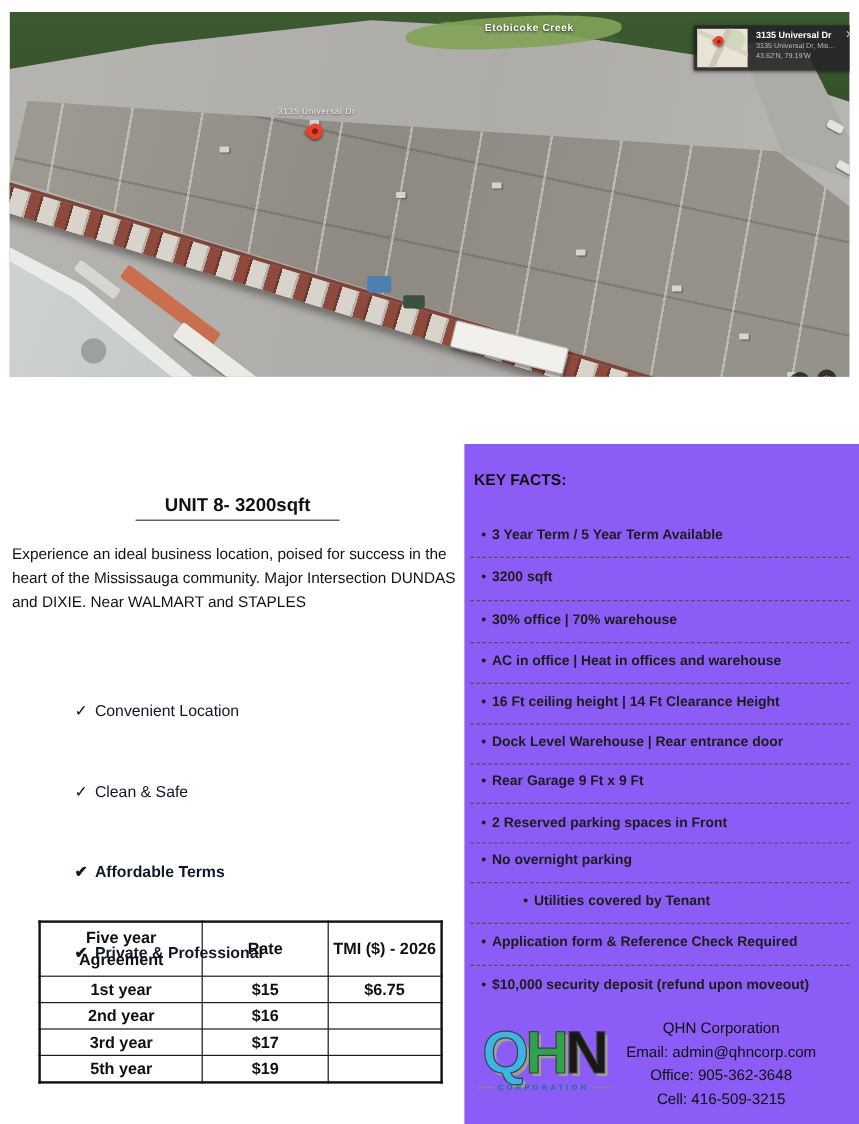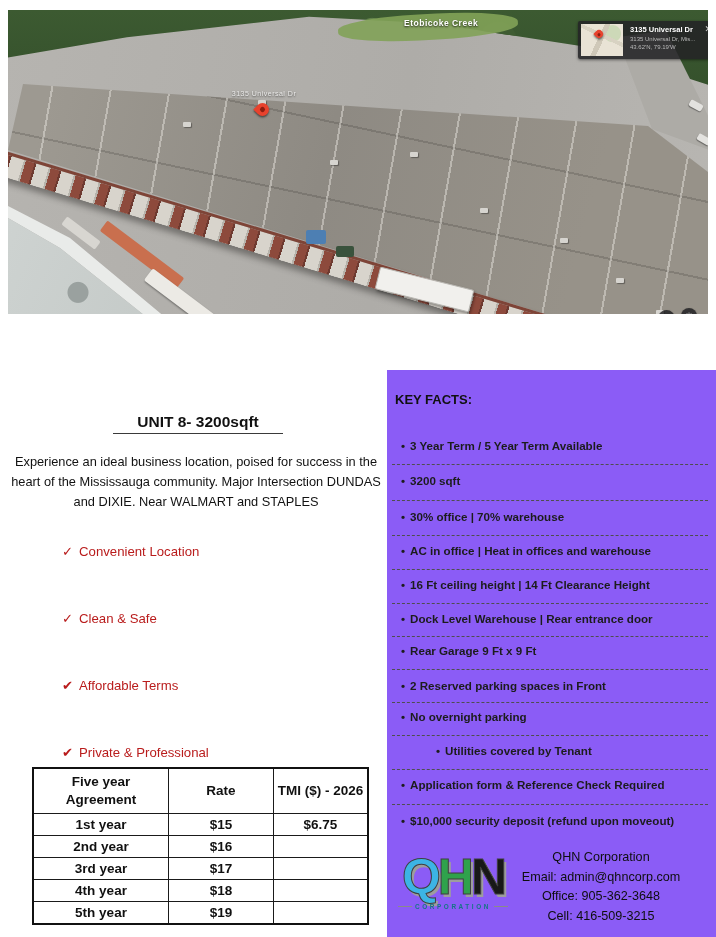--- a/index.html
+++ b/index.html
@@ -85,25 +85,25 @@
          border-left:none;border-radius:0 90% 90% 0/0 50% 50% 0;}
   .globe-pin{position:absolute;left:22px;top:8px;width:6px;height:6px;background:#e8422d;border-radius:50% 50% 50% 0;transform:rotate(45deg);}
 
   
   .title{position:absolute;left:8px;top:376px;width:380px;text-align:center;
          font-family:"DejaVu Serif","Liberation Serif",serif;font-style:italic;font-weight:bold;
          font-size:27px;letter-spacing:.5px;color:#0d0d12;}
   .subtitle-wrap{position:absolute;left:8px;top:413px;width:380px;text-align:center;}
   .subtitle{display:inline-block;font-size:15.5px;font-weight:bold;padding:0 24px 2px 24px;
             border-bottom:1.7px solid #3a3a3a;}
-  .desc{position:absolute;left:10px;top:452px;width:372px;text-align:center;
+  .desc{position:absolute;left:10px;top:452px;width:372px;
         font-size:12.8px;line-height:1.55;color:#121212;}
-  .feature{position:absolute;left:62px;font-size:13.2px;color:#b91c1c;}
+  .feature{position:absolute;left:62px;font-size:13.2px;color:#0f172a;margin-top:41px;}
   .feature .check{margin-right:6px;}
-  .feature.heavy{font-weight:400;}
+  .feature.heavy{font-weight:700;}
 
   
   .panel{position:absolute;left:387px;top:370px;width:329px;height:593px;background:#8b5cf6;}
   .kf-head{position:absolute;left:8px;top:22px;font-size:13px;font-weight:bold;color:#101010;}
   .kf-item{position:absolute;left:14px;width:308px;font-size:11.6px;font-weight:600;color:#1c1c1c;}
   .kf-item .bullet{margin-right:5px;}
   .kf-sep{position:absolute;left:5px;width:316px;border-top:1.6px dashed #4e4e4e;}
 
   
   .rate-table{position:absolute;left:32px;top:767px;border-collapse:collapse;
@@ -254,25 +254,20 @@
       <td>2nd year</td>
       <td>$16</td>
       <td></td>
     </tr>
     <tr>
       <td>3rd year</td>
       <td>$17</td>
       <td></td>
     </tr>
     <tr>
-      <td>4th year</td>
-      <td>$18</td>
-      <td></td>
-    </tr>
-    <tr>
       <td>5th year</td>
       <td>$19</td>
       <td></td>
     </tr>
   </tbody>
     </table>
 
   <div class="logo">
     <div class="logo-letters"><span class="logo-q">Q</span><span class="logo-h">H</span><span class="logo-n">N</span></div>
     <div class="logo-caption">

